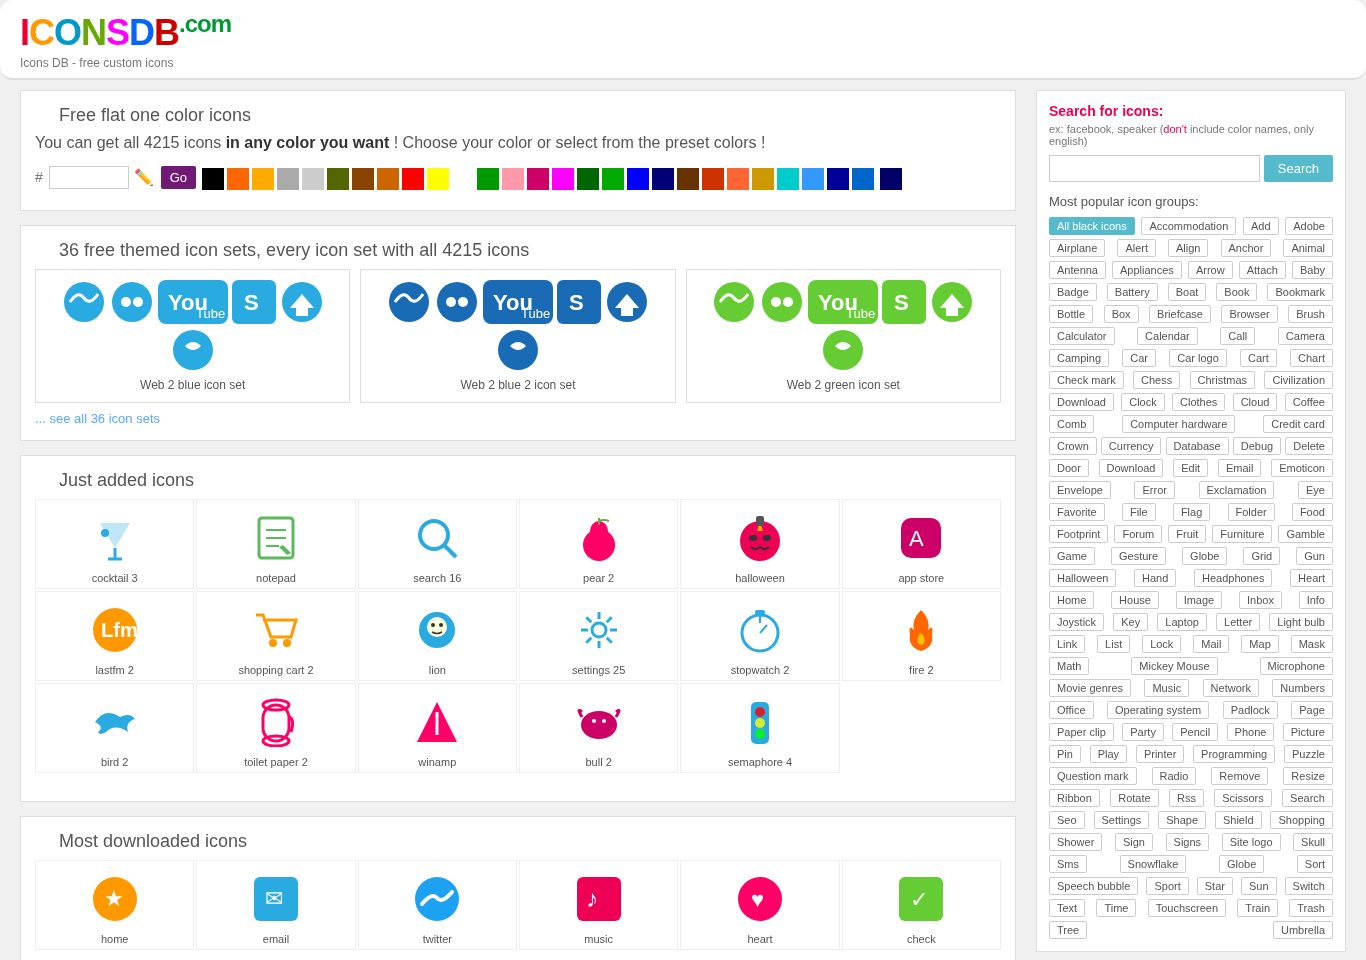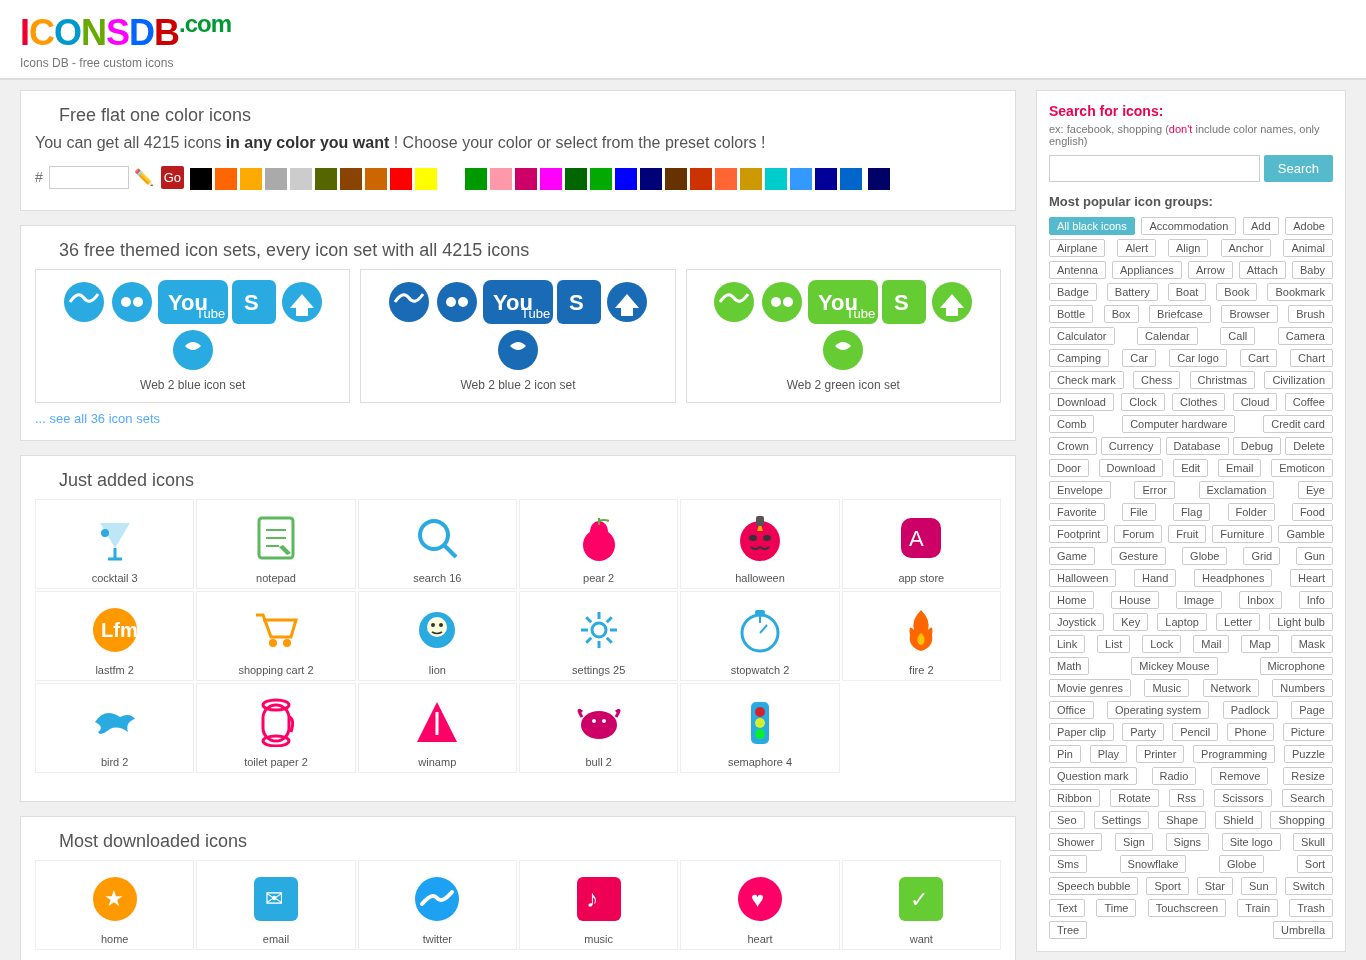--- a/index.html
+++ b/index.html
@@ -1,18 +1,18 @@
 <!DOCTYPE html>
 <html><head>
   <meta charset="utf-8">
   <style>
     * { box-sizing: border-box; margin: 0; padding: 0; }
     body { font-family: Arial, sans-serif; font-size: 13px; background: #f0f0f0; color: #333; }
     
-    #header { background: white; padding: 10px 20px 8px; border-bottom: 2px solid #ddd; }
+    #header { background: white; padding: 10px 20px 8px; border-bottom: 2px solid #ddd; border-radius: 13px; }
     #logo { font-size: 36px; font-weight: bold; letter-spacing: -1px; }
     #logo span:nth-child(1) { color: #e03; }
     #logo span:nth-child(2) { color: #f90; }
     #logo span:nth-child(3) { color: #09c; }
     #logo span:nth-child(4) { color: #6a0; }
     #logo span:nth-child(5) { color: #f0f; }
     #logo span:nth-child(6) { color: #06f; }
     #logo span:nth-child(7) { color: #c00; }
     #logo span:nth-child(8) { color: #093; }
     #logo-dot { color: #f90; font-size: 24px; vertical-align: super; }
@@ -25,21 +25,21 @@
     h2 { font-size: 18px; color: #555; font-weight: normal; margin-bottom: 8px; margin-left: 24px; }
 
     
     .section { background: white; padding: 14px; margin-bottom: 14px; border: 1px solid #ddd; }
     .color-intro { color: #555; font-size: 16px; margin-bottom: 12px; }
     .color-intro strong { color: #333; }
     .color-row { display: flex; align-items: center; gap: 6px; margin-bottom: 6px; }
     .hash-label { color: #777; font-size: 14px; }
     .color-input { border: 1px solid #ccc; padding: 3px 6px; width: 80px; font-size: 13px; }
     .pencil-icon { font-size: 16px; cursor: pointer; }
-    .go-btn { background: #b91c1c; color: white; border: none; padding: 4px 3px; cursor: pointer; font-size: 13px; border-radius: 2px; }
+    .go-btn { background: #701a75; color: white; border: none; padding: 4px 9px; cursor: pointer; font-size: 13px; border-radius: 2px; }
     .color-swatches { display: flex; flex-wrap: wrap; gap: 3px; margin-top: 4px; }
     .swatch { width: 22px; height: 22px; cursor: pointer; border: none; }
 
     
     .icon-sets-row { display: flex; gap: 10px; margin-bottom: 8px; }
     .icon-set-card { flex: 1; border: 1px solid #ddd; background: white; padding: 10px; text-align: center; cursor: pointer; }
     .icon-set-preview { display: flex; flex-wrap: wrap; justify-content: center; gap: 4px; margin-bottom: 6px; min-height: 90px; align-items: center; }
     .icon-set-name { font-size: 12px; color: #555; }
     .see-all { color: #5af; text-decoration: none; font-size: 13px; }
 
@@ -50,21 +50,21 @@
     .icon-label { font-size: 11px; color: #555; }
 
     
     .sidebar-section { background: white; border: 1px solid #ddd; padding: 12px; margin-bottom: 12px; }
     .sidebar-title { color: #e05; font-size: 14px; font-weight: bold; margin-bottom: 4px; }
     .sidebar-hint { font-size: 11px; color: #777; margin-bottom: 8px; }
     .sidebar-hint a { color: #e05; text-decoration: none; }
     .search-row { display: flex; gap: 4px; margin-bottom: 12px; }
     .search-input { flex: 1; border: 1px solid #ccc; padding: 5px 8px; font-size: 13px; }
     .search-btn { background: #5bc; color: white; border: none; padding: 5px 14px; cursor: pointer; font-size: 13px; border-radius: 2px; }
-    .popular-title { font-size: 13px; font-weight: bold; color: #555; margin-bottom: 8px; }
+    .popular-title { font-size: 13px; font-weight: normal; color: #555; margin-bottom: 8px; }
     .tags-cloud { display: flex; flex-wrap: wrap; gap: 4px; justify-content: space-between; }
     .tag { border: 1px solid #ccc; padding: 2px 7px; font-size: 11px; color: #555; cursor: pointer; background: white; border-radius: 2px; }
     .tag.active { background: #5bc; color: white; border-color: #5bc; }
   </style>
 </head>
 <body>
 
 <div id="header">
   <div id="logo">
     <span>I</span><span>C</span><span>O</span><span>N</span><span>S</span><span>D</span><span>B</span><span id="logo-dot">.com</span>
@@ -469,32 +469,32 @@
           </div>
           <div class="icon-label">heart</div>
         </div>
         <div class="icon-cell">
           <div class="icon-img">
             <svg width="50" height="50" viewBox="0 0 50 50">
                 <rect x="3" y="3" width="44" height="44" rx="6" fill="#6c3"></rect>
                 <text x="14" y="33" font-size="22" fill="white">✓</text>
               </svg>
           </div>
-          <div class="icon-label">want</div>
+          <div class="icon-label">check</div>
         </div>
       </div>
     </div>
 
   </div>
 
   <div id="right-sidebar">
     <div class="sidebar-section">
       <div class="sidebar-title">Search for icons:</div>
       <div class="sidebar-hint">
-        <span>ex: facebook, shopping (</span><a href="#">don't</a><span> include color names, only english)</span>
+        <span>ex: facebook, speaker (</span><a href="#">don't</a><span> include color names, only english)</span>
       </div>
       <div class="search-row">
         <input class="search-input" type="text" style="">
         <button class="search-btn">Search</button>
       </div>
       <div class="popular-title">Most popular icon groups:</div>
       <div class="tags-cloud" id="tags-cloud">
           <span class="tag active">All black icons</span>
           <span class="tag">Accommodation</span>
           <span class="tag">Add</span>

